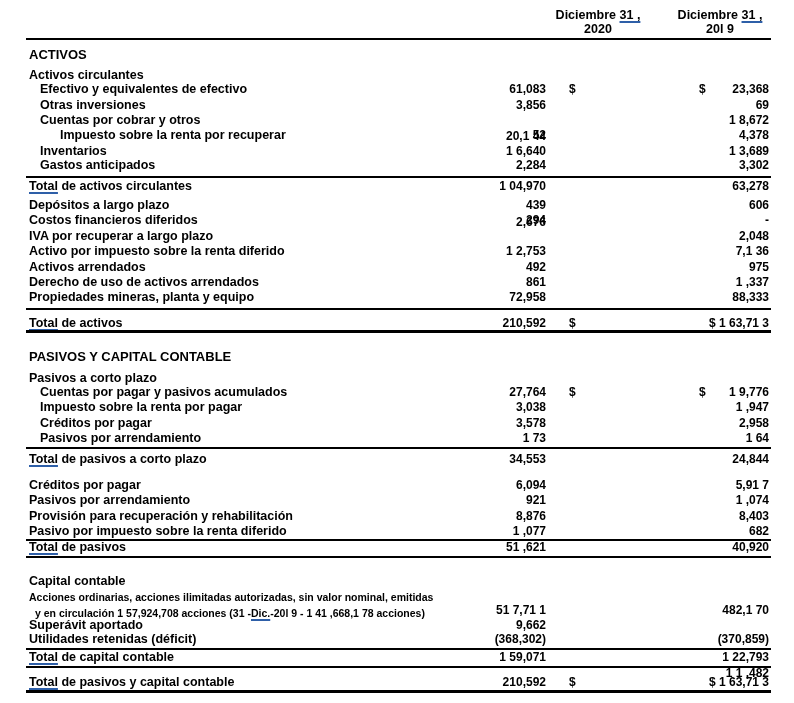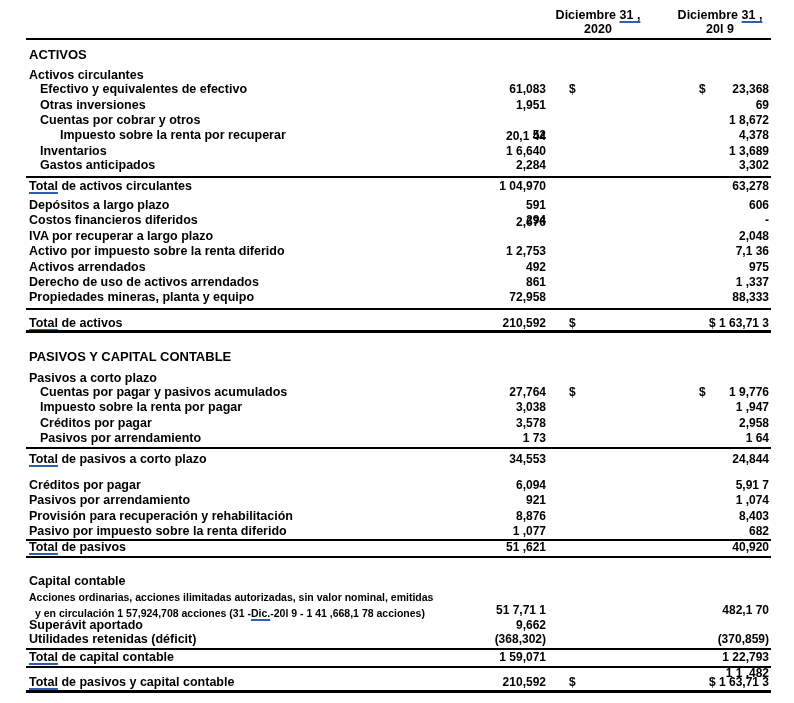--- a/index.html
+++ b/index.html
@@ -37,21 +37,21 @@
 <div class="abs lbl sec" style="left:29px; top:47px;">ACTIVOS</div>
 <div class="abs lbl" style="left:29px; top:68px;">Activos circulantes</div>
 
 <div id="current-assets">
     <div class="abs lbl" style="left:40px; top:82px;">Efectivo y equivalentes de efectivo</div>
     <div class="abs cur cur1" style="top:82px;">$</div>
     <div class="abs cur cur2" style="top:82px;">$</div>
     <div class="abs num c1" style="top:82px;">61,083</div>
     <div class="abs num c2" style="top:82px;">23,368</div>
     <div class="abs lbl" style="left:40px; top:98px;">Otras inversiones</div>
-    <div class="abs num c1" style="top:98px;">1,951</div>
+    <div class="abs num c1" style="top:98px;">3,856</div>
     <div class="abs num c2" style="top:98px;">69</div>
     <div class="abs lbl" style="left:40px; top:113px;">Cuentas por cobrar y otros</div>
     <div class="abs num c1" style="top:129px;">20,1 44</div>
     <div class="abs num c2" style="top:113px;">1 8,672</div>
     <div class="abs lbl" style="left:40px; top:128px;padding-left:20px;">Impuesto sobre la renta por recuperar</div>
     <div class="abs num c1" style="top:128px;">52</div>
     <div class="abs num c2" style="top:128px;">4,378</div>
     <div class="abs lbl" style="left:40px; top:144px;">Inventarios</div>
     <div class="abs num c1" style="top:144px;">1 6,640</div>
     <div class="abs num c2" style="top:144px;">1 3,689</div>
@@ -60,21 +60,21 @@
     <div class="abs num c2" style="top:158px;">3,302</div>
   </div>
 
 <div class="rule thin" style="top:176px;"></div>
 <div class="abs lbl" style="left:29px; top:179px;"><span class="u">Total</span><span> de activos circulantes</span></div>
 <div class="abs num c1" style="top:179px;">1 04,970</div>
 <div class="abs num c2" style="top:179px;">63,278</div>
 
 <div id="noncurrent-assets">
     <div class="abs lbl" style="left:29px; top:198px;">Depósitos a largo plazo</div>
-    <div class="abs num c1" style="top:198px;">591</div>
+    <div class="abs num c1" style="top:198px;">439</div>
     <div class="abs num c2" style="top:198px;">606</div>
     <div class="abs lbl" style="left:29px; top:213px;">Costos financieros diferidos</div>
     <div class="abs num c1" style="top:213px;">294</div>
     <div class="abs num c2" style="top:213px;">-</div>
     <div class="abs lbl" style="left:29px; top:229px;">IVA por recuperar a largo plazo</div>
     <div class="abs num c1" style="top:215px;margin-left:43px;">2,676</div>
     <div class="abs num c2" style="top:229px;">2,048</div>
     <div class="abs lbl" style="left:29px; top:244px;text-align:right;">Activo por impuesto sobre la renta diferido</div>
     <div class="abs num c1" style="top:244px;">1 2,753</div>
     <div class="abs num c2" style="top:244px;">7,1 36</div>

